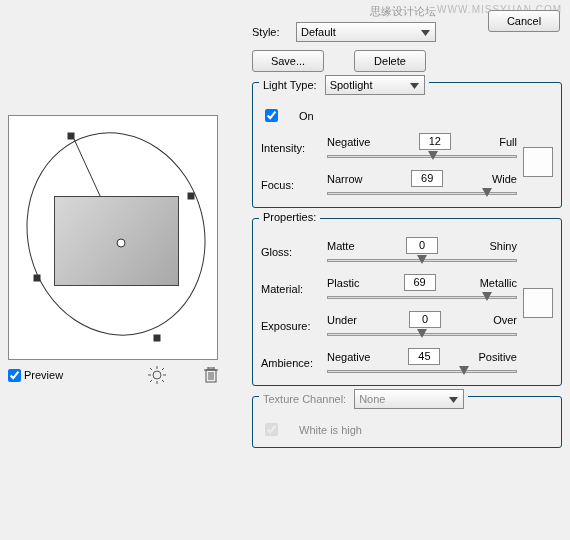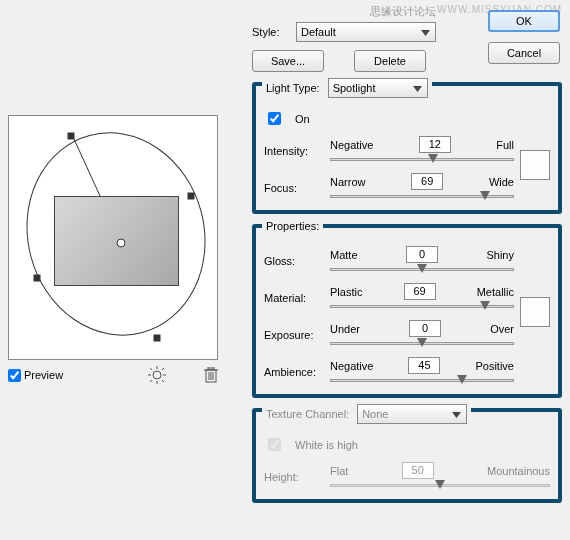--- a/index.html
+++ b/index.html
@@ -18,24 +18,24 @@
 .style-row label { width: 38px; }
 .combo { display: inline-flex; align-items: center; height: 20px; border: 1px solid #888; background: linear-gradient(#fff,#e6e6e6); padding: 0 4px; position: relative; min-width: 120px; }
 .combo .arrow { position: absolute; right: 2px; top: 2px; width: 15px; height: 15px; display: flex; align-items: center; justify-content: center; }
 .arrow svg { display: block; }
 
 .btn { display: inline-flex; align-items: center; justify-content: center; height: 22px; min-width: 72px; padding: 0 10px; border: 1px solid #888; border-radius: 3px; background: linear-gradient(#fdfdfd,#e4e4e4); }
 .btn-row { display: flex; gap: 30px; margin-top: 8px; }
 .btn-right { position: absolute; right: 10px; top: 10px; display: flex; flex-direction: column; gap: 10px; }
 .btn-ok { border: 2px solid #5a9be0; background: linear-gradient(#eaf2fb,#d8e8f8); min-width: 64px; }
 
-fieldset { border: 4px solid #0c4a6e; border-radius: 3px; margin: 10px 0 0 0; padding: 6px 8px 8px 8px; position: relative; }
+fieldset { border: 1px solid #0c4a6e; border-radius: 3px; margin: 10px 0 0 0; padding: 6px 8px 8px 8px; position: relative; }
 legend { padding: 0 4px; position: absolute; top: -8px; left: 6px; background: #f0f0f0; }
 .lt-row { display: flex; align-items: center; gap: 8px; }
-.chk-row { display: flex; align-items: center; gap: 11px; margin-top: 5px; }
+.chk-row { display: flex; align-items: center; gap: 18px; margin-top: 5px; }
 
 .slider-block { display: flex; align-items: center; gap: 6px; margin-top: 8px; }
 .slider-block .slabel { width: 60px; }
 .slider-body { flex: 1; }
 .slider-top { display: flex; align-items: center; justify-content: space-between; font-size: 11px; }
 .slider-top .valbox { border: 1px solid #888; background: #fff; width: 32px; height: 17px; text-align: center; line-height: 15px; }
 .track { position: relative; height: 10px; margin-top: 2px; }
 .track .bar { position: absolute; left: 0; right: 0; top: 3px; height: 3px; background: linear-gradient(#ccc,#eee); border: 1px solid #999; }
 .track .thumb { position: absolute; top: -1px; width: 0; height: 0; border-left: 5px solid transparent; border-right: 5px solid transparent; border-top: 9px solid #666; transform: translateX(-5px); }
 
@@ -53,21 +53,20 @@
 .knob { width: 9px; height: 9px; background: #fff; border: 1px solid #333; border-radius: 50%; position: absolute; transform: translate(-50%,-50%); }
 .handle { width: 7px; height: 7px; background: #333; position: absolute; transform: translate(-50%,-50%); }
 </style>
 </head>
 <body>
 
 <div class="watermark2">思缘设计论坛</div>
 <div class="watermark">WWW.MISSYUAN.COM</div>
 
 <div class="btn-right">
-  <div class="btn btn-ok">OK</div>
   <div class="btn">Cancel</div>
 </div>
 
 <div class="left-panel">
   <div class="preview-box">
     <svg class="ellipse-path" width="204" height="239">
       <ellipse cx="104" cy="115" rx="88" ry="102" fill="none" stroke="#333" stroke-width="1" transform="rotate(-15 104 115)"></ellipse>
       <line x1="110" y1="125" x2="62" y2="20" stroke="#333"></line>
     </svg>
     <div class="rect"></div>
@@ -255,28 +254,14 @@
               <polygon points="0,0 9,0 4.5,6" fill="#444"></polygon>
             </svg>
           </span>
       </span>
     </legend>
     <div style="height:12px"></div>
     <div class="chk-row disabled">
       <input type="checkbox" checked="" disabled="" style="">
       <span>White is high</span>
     </div>
-    <div class="slider-block disabled">
-      <div class="slabel">Height:</div>
-      <div class="slider-body">
-        <div class="slider-top">
-          <span>Flat</span>
-          <span class="valbox">50</span>
-          <span>Mountainous</span>
-        </div>
-        <div class="track">
-            <div class="bar"></div>
-            <div class="thumb" style="left: 50%;"></div>
-          </div>
-      </div>
-    </div>
   </fieldset>
 </div>
 
 </body></html>

